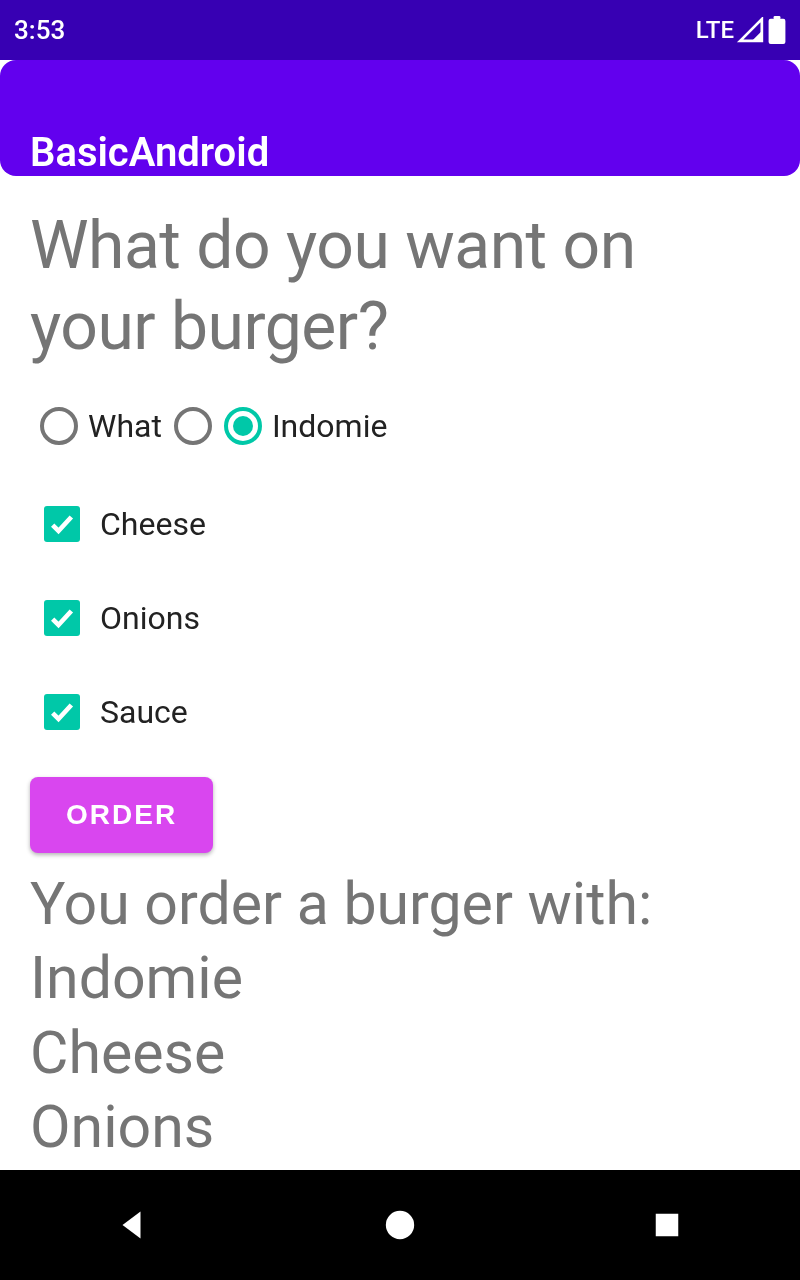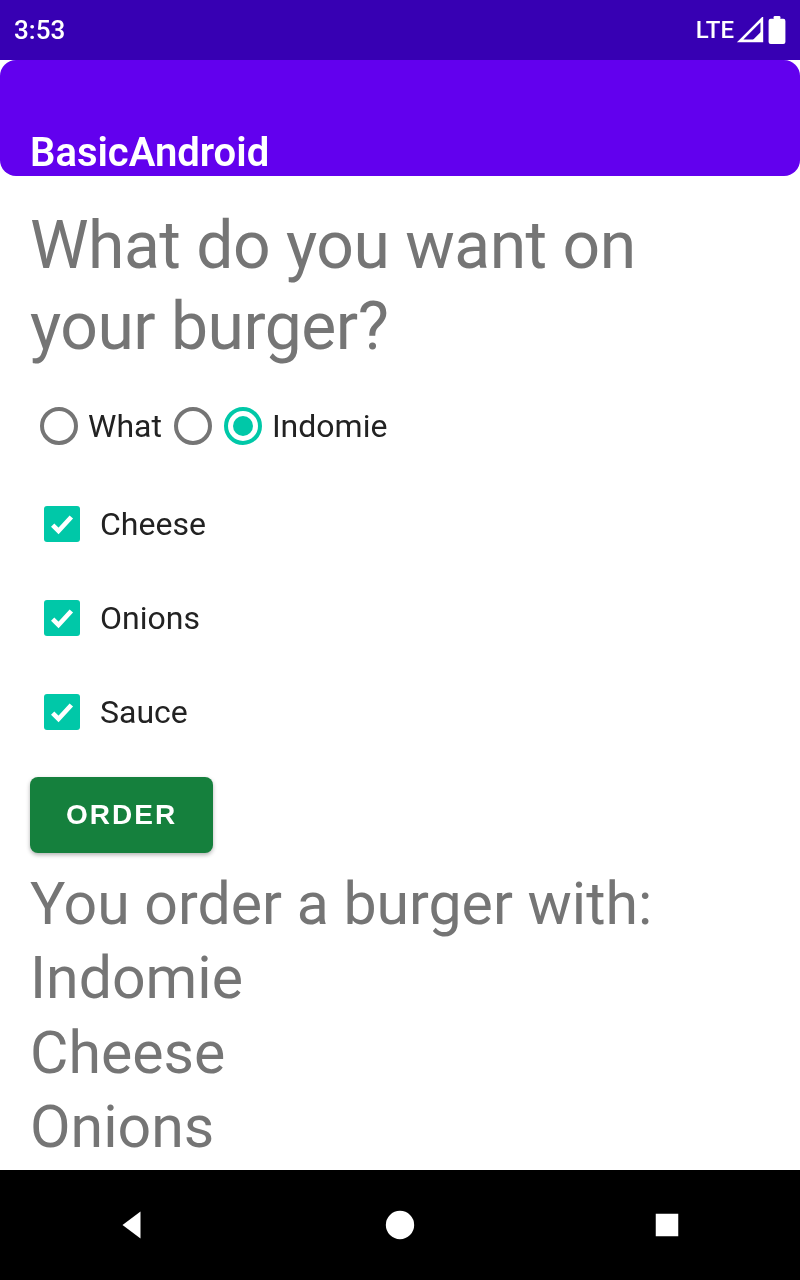--- a/index.html
+++ b/index.html
@@ -35,21 +35,21 @@
   .radio .lbl { font-size: 32px; color: #222; }
   .checks { margin-top: 60px; margin-left: 14px; display: flex; flex-direction: column; gap: 56px; }
   .check { display: flex; align-items: center; gap: 20px; cursor: pointer; }
   .check .box {
     width: 36px; height: 36px; background: #00C8A8; border-radius: 3px;
     display: flex; align-items: center; justify-content: center;
   }
   .check .box svg { width: 28px; height: 28px; }
   .check .lbl { font-size: 32px; color: #222; }
   .order-btn {
-    margin-top: 46px; background: #15803d; color: #fff;
+    margin-top: 46px; background: #d946ef; color: #fff;
     border: none; border-radius: 8px; padding: 22px 36px;
     font-size: 28px; font-weight: 600; letter-spacing: 2px; cursor: pointer;
     box-shadow: 0 2px 4px rgba(0,0,0,0.3);
   }
   .summary { margin-top: 14px; font-size: 59px; color: #757575; line-height: 1.26; }
   .navbar {
     position: absolute; bottom: 0; left: 0; width: 800px; height: 110px;
     background: #000; display: flex; align-items: center; justify-content: space-around;
   }
   .navbar .nbtn { width: 60px; height: 60px; display: flex; align-items: center; justify-content: center; cursor: pointer; }

